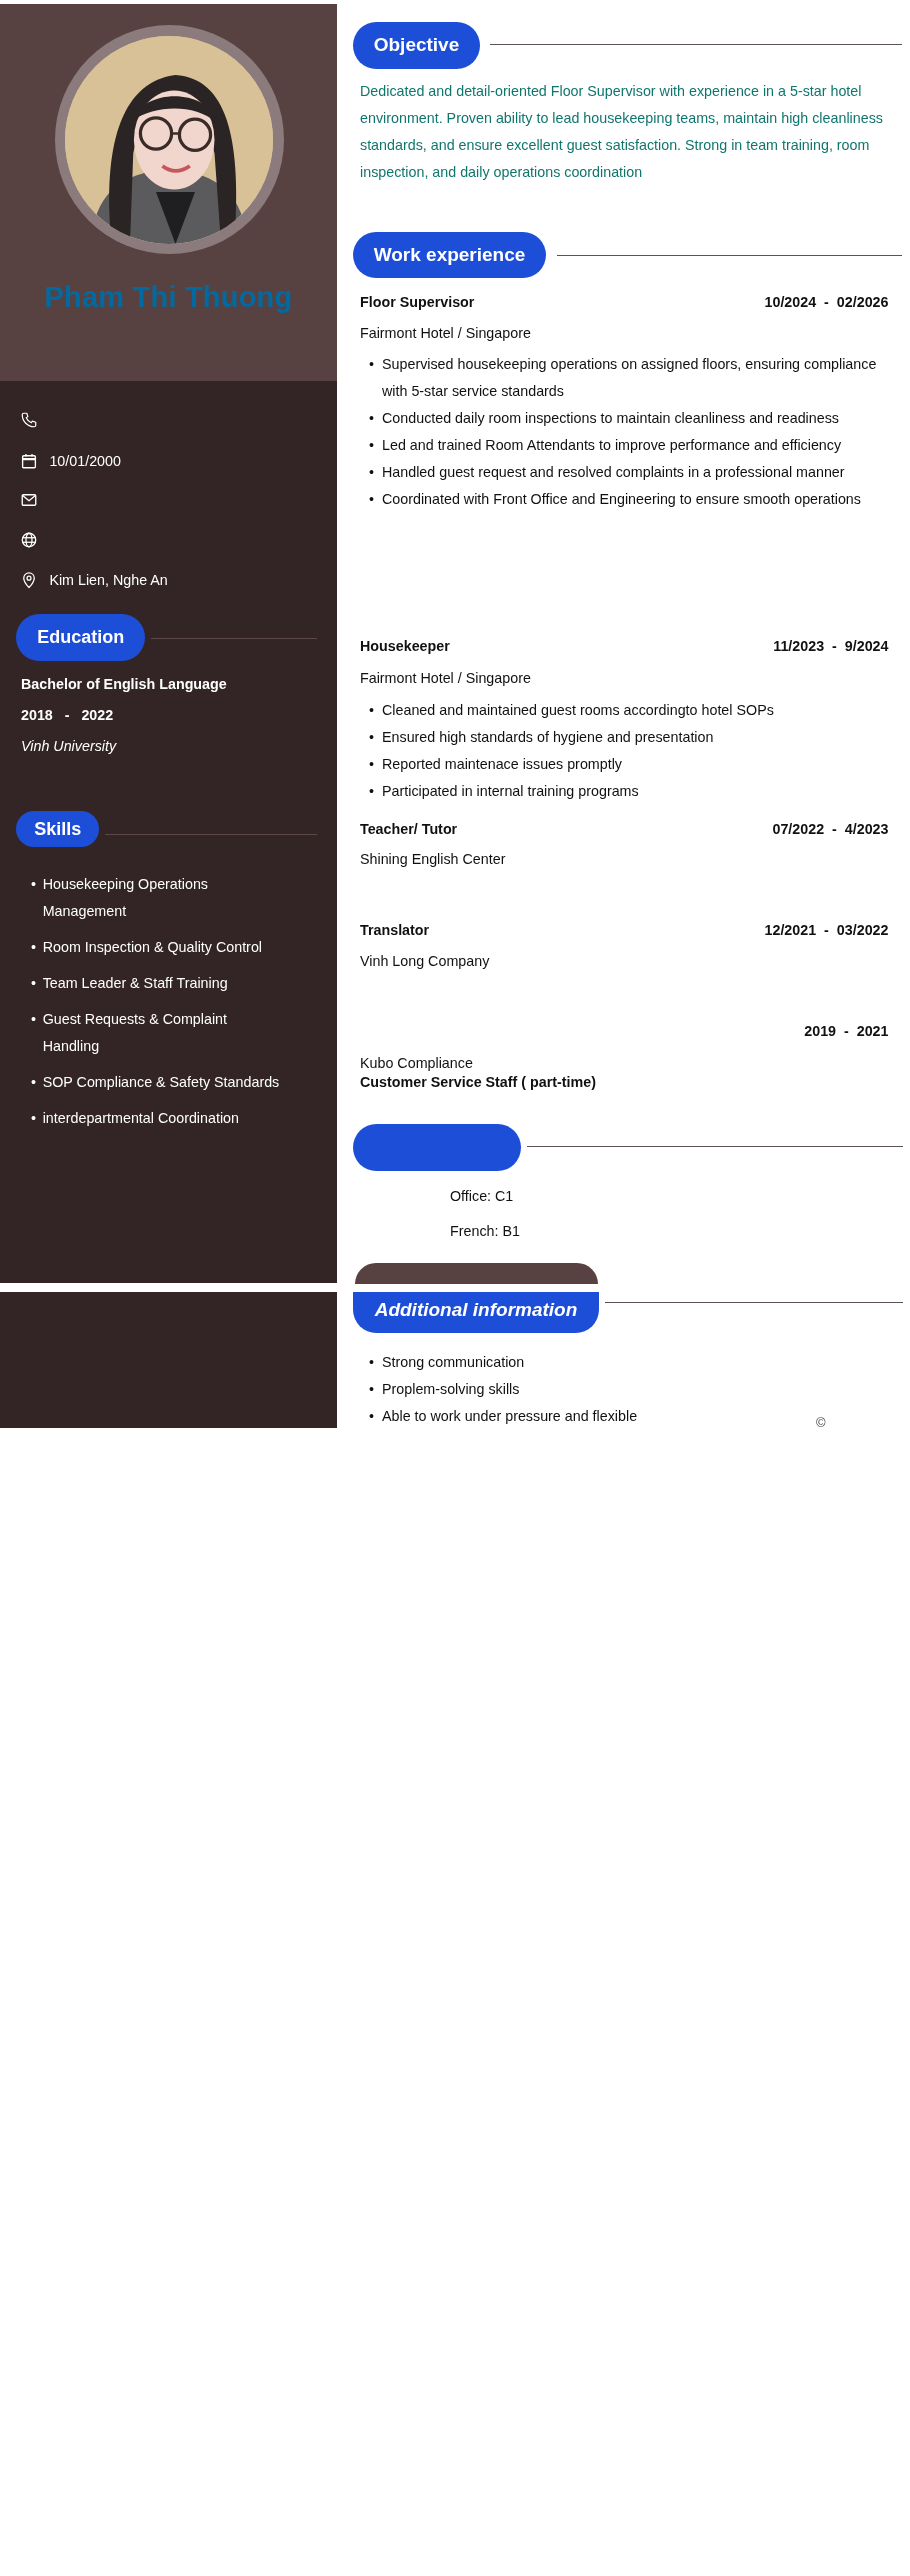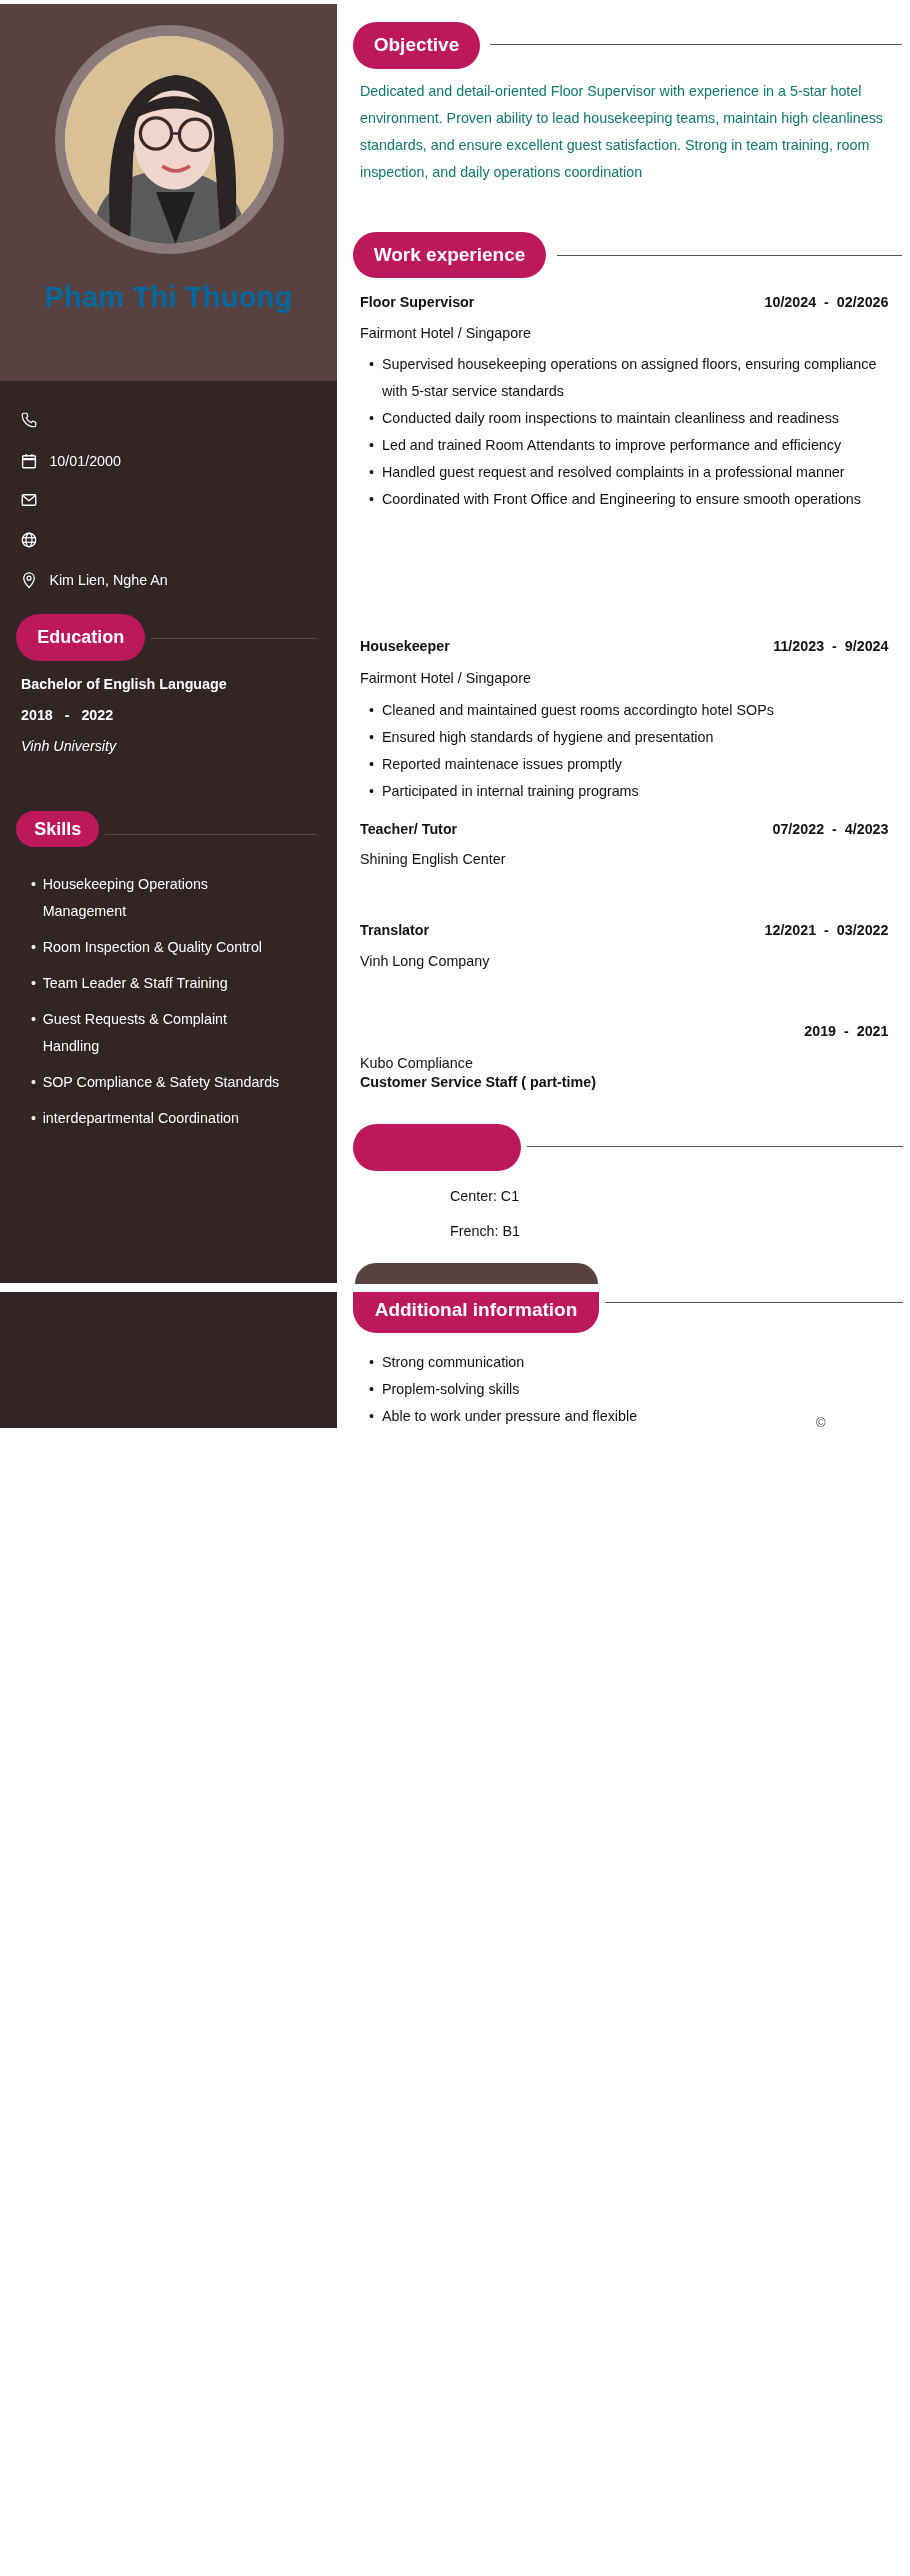--- a/index.html
+++ b/index.html
@@ -7,21 +7,21 @@
   .abs { position:absolute; }
   .side-top { left:0; top:3.9px; width:337px; height:377px; background:#574241; }
   .side-bottom { left:0; top:381px; width:337px; height:902px; background:#332526; }
   .side-page2 { left:0; top:1292px; width:337px; height:136px; background:#332526; }
   .photo-ring { left:55px; top:25px; width:229px; height:229px; border-radius:50%; background:#8b7b7c; }
   .photo { left:65px; top:36px; width:208px; height:208px; border-radius:50%; overflow:hidden; background:#d9c29a; }
   .name { left:0; top:281px; width:337px; text-align:center; color:#0369a1; font-size:29px; font-weight:bold; letter-spacing:0.2px; }
   .contact { left:19.5px; height:19.5px; display:flex; align-items:center; color:#ffffff; font-size:14.3px; }
   .contact .ic { width:19.5px; height:19.5px; display:flex; align-items:center; justify-content:center; margin-right:10.4px; }
   .contact svg { width:18px; height:18px; }
-  .pill-dark { background:#be185d; color:#ffffff; border-radius:23.4px; height:47px; display:flex; align-items:center; justify-content:center; font-size:19px; font-weight:bold; }
+  .pill-dark { background:#1d4ed8; color:#ffffff; border-radius:23.4px; height:47px; display:flex; align-items:center; justify-content:center; font-size:19px; font-weight:bold; }
   .side-line { height:1.3px; background:#5d4848; }
   .main-line { height:1.3px; background:#5c5253; }
   .side-text { color:#ffffff; font-size:14.3px; }
   .side-bold { color:#ffffff; font-size:14.3px; font-weight:bold; }
   .skills { left:31px; top:871px; width:299px; margin:0; padding:0; list-style:none; }
   .skills li { position:relative; padding-left:11.7px; color:#ffffff; font-size:14.3px; line-height:27px; margin-bottom:9px; }
   .skills li::before { content:"\2022"; position:absolute; left:0; top:0; }
   .obj-text { left:360px; top:78px; width:533px; font-size:14.3px; line-height:27px; color:#0f766e; }
   .job-title { font-size:14.3px; font-weight:bold; color:#111; }
   .job-date { font-size:14.3px; font-weight:bold; color:#111; text-align:right; right:21.5px; white-space:pre; }
@@ -157,26 +157,26 @@
 <div class="abs job-title" style="left:360px; top:922px;">Translator</div>
 <div class="abs job-date" style="top:922px;">12/2021  -  03/2022</div>
 <div class="abs job-company" style="left:360px; top:953px;">Vinh Long Company</div>
 
 <div class="abs job-title" style="left:360px; top:1074px;">Customer Service Staff ( part-time)</div>
 <div class="abs job-date" style="top:1023px;">2019  -  2021</div>
 <div class="abs job-company" style="left:360px; top:1055px;">Kubo Compliance</div>
 
 <div class="abs pill-dark" style="left:353px; top:1124px; width:168px; height:47px;"></div>
 <div class="abs main-line" style="left:527px; top:1146px; width:376px;"></div>
-<div class="abs lang" style="top:1188px;">Center: C1</div>
+<div class="abs lang" style="top:1188px;">Office: C1</div>
 <div class="abs lang" style="top:1223px;">French: B1</div>
 
 <div class="abs" style="left:355px; top:1263px; width:243px; height:21px; background:#574241; border-radius:23.4px 23.4px 0 0;"></div>
 <div class="abs pill-dark" style="left:353px; top:1292px; width:246px; height:41px; border-radius:0 0 23.4px 23.4px; align-items:flex-start; padding-top:0;">
-  <span style="display:block; margin-top:6.5px;">Additional information</span>
+  <span style="display:block; margin-top:6.5px;font-style:italic;">Additional information</span>
 </div>
 <div class="abs main-line" style="left:605px; top:1302px; width:298px;"></div>
 <ul class="abs bullets" style="top:1349px;">
   <li>Strong communication</li>
   <li>Proplem-solving skills</li>
   <li>Able to work under pressure and flexible</li>
 </ul>
 <div class="abs copyright">©</div>
 
 

